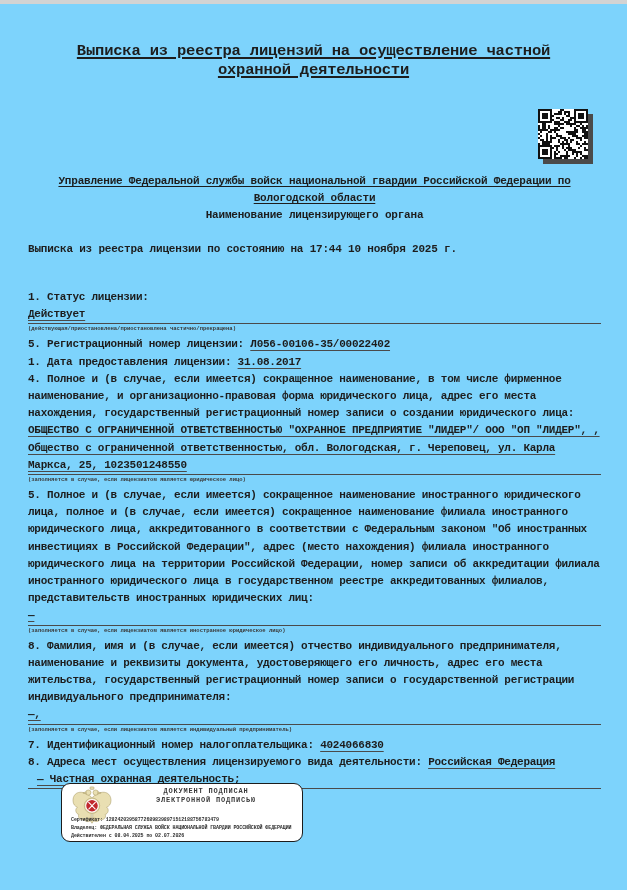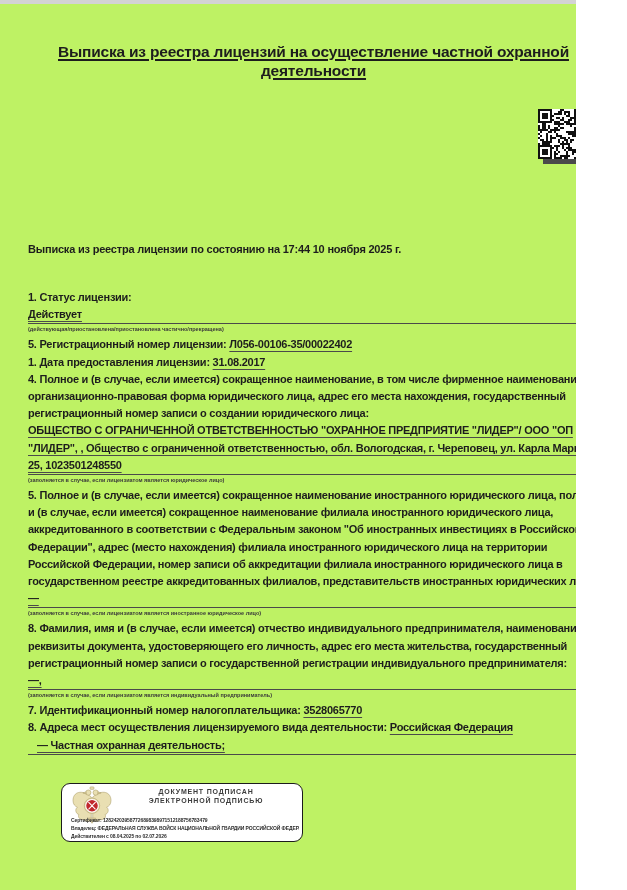--- a/index.html
+++ b/index.html
@@ -1,18 +1,18 @@
 <!DOCTYPE html>
 <html><head>
 <meta charset="utf-8">
 <style>
   html,body { margin:0; padding:0; background:#ffffff; }
   .page {
-    position:relative; width:576px; height:890px; background:#bef264;
-    font-family:Liberation Sans, sans-serif; font-weight:700; color:#1d1d1d;
+    position:relative; width:627px; height:890px; background:#7dd3fc;
+    font-family:Liberation Mono, monospace; font-weight:700; color:#1d1d1d;
     overflow:hidden;
   }
   .topbar { position:absolute; top:0; left:0; right:0; height:4px; background:#d3d3d3; }
   .title {
     position:absolute; top:42px; left:40px; width:547px; margin:0;
     text-align:center; font-size:15.5px; line-height:19px; letter-spacing:-0.2px;
     text-decoration:underline; text-decoration-thickness:1.5px; text-underline-offset:2px;
   }
   .qr-wrap {
     position:absolute; left:538px; top:109px; width:50px; height:50px;
@@ -370,20 +370,24 @@
         <rect x="22" y="48" width="2" height="2" fill="#111111"></rect>
         <rect x="26" y="48" width="2" height="2" fill="#111111"></rect>
         <rect x="28" y="48" width="2" height="2" fill="#111111"></rect>
         <rect x="36" y="48" width="2" height="2" fill="#111111"></rect>
         <rect x="42" y="48" width="2" height="2" fill="#111111"></rect>
         <rect x="46" y="48" width="2" height="2" fill="#111111"></rect>
         <rect x="48" y="48" width="2" height="2" fill="#111111"></rect>
       </svg>
   </div>
 
+  <div class="org">
+    <div class="name">Управление Федеральной службы войск национальной гвардии Российской Федерации по Вологодской области</div>
+    <div>Наименование лицензирующего органа</div>
+  </div>
 
   <div class="asof">Выписка из реестра лицензии по состоянию на 17:44 10 ноября 2025 г.</div>
 
   <div class="docbody">
     <p>1. Статус лицензии:</p>
     <div class="field-line"><span class="u">Действует</span></div>
     <div class="note">(действующая/приостановлена/приостановлена частично/прекращена)</div>
 
     <p><span>5. Регистрационный номер лицензии:</span> <span class="u">Л056-00106-35/00022402</span></p>
     <p><span>1. Дата предоставления лицензии:</span> <span class="u">31.08.2017</span></p>
@@ -393,21 +397,21 @@
     <div class="note">(заполняется в случае, если лицензиатом является юридическое лицо)</div>
 
     <p>5. Полное и (в случае, если имеется) сокращенное наименование иностранного юридического лица, полное и (в случае, если имеется) сокращенное наименование филиала иностранного юридического лица, аккредитованного в соответствии с Федеральным законом "Об иностранных инвестициях в Российской Федерации", адрес (место нахождения) филиала иностранного юридического лица на территории Российской Федерации, номер записи об аккредитации филиала иностранного юридического лица в государственном реестре аккредитованных филиалов, представительств иностранных юридических лиц:</p>
     <div class="field-line"><span class="u">—</span></div>
     <div class="note">(заполняется в случае, если лицензиатом является иностранное юридическое лицо)</div>
 
     <p>8. Фамилия, имя и (в случае, если имеется) отчество индивидуального предпринимателя, наименование и реквизиты документа, удостоверяющего его личность, адрес его места жительства, государственный регистрационный номер записи о государственной регистрации индивидуального предпринимателя:</p>
     <div class="field-line"><span class="u">—,</span></div>
     <div class="note">(заполняется в случае, если лицензиатом является индивидуальный предприниматель)</div>
 
-    <p><span>7. Идентификационный номер налогоплательщика:</span> <span class="u">3528065770</span></p>
+    <p><span>7. Идентификационный номер налогоплательщика:</span> <span class="u">4024066830</span></p>
     <p><span>8. Адреса мест осуществления лицензируемого вида деятельности:</span> <span class="u">Российская Федерация</span></p>
 
     <div class="field-line indent"><span class="u">— Частная охранная деятельность;</span></div>
   </div>
 
   <div class="stamp">
     <svg class="emblem" viewBox="0 0 60 52">
       <g fill="#e9dfb2" stroke="#a4945c" stroke-width="0.7">
         <path d="M29 15 C16 4 4 8 4 20 C4 25 7 28 10 29 C6 32 8 38 12 39 C10 43 14 47 19 46 C21 49 27 50 29 46 Z"></path>
         <path d="M31 15 C44 4 56 8 56 20 C56 25 53 28 50 29 C54 32 52 38 48 39 C50 43 46 47 41 46 C39 49 33 50 31 46 Z"></path>

